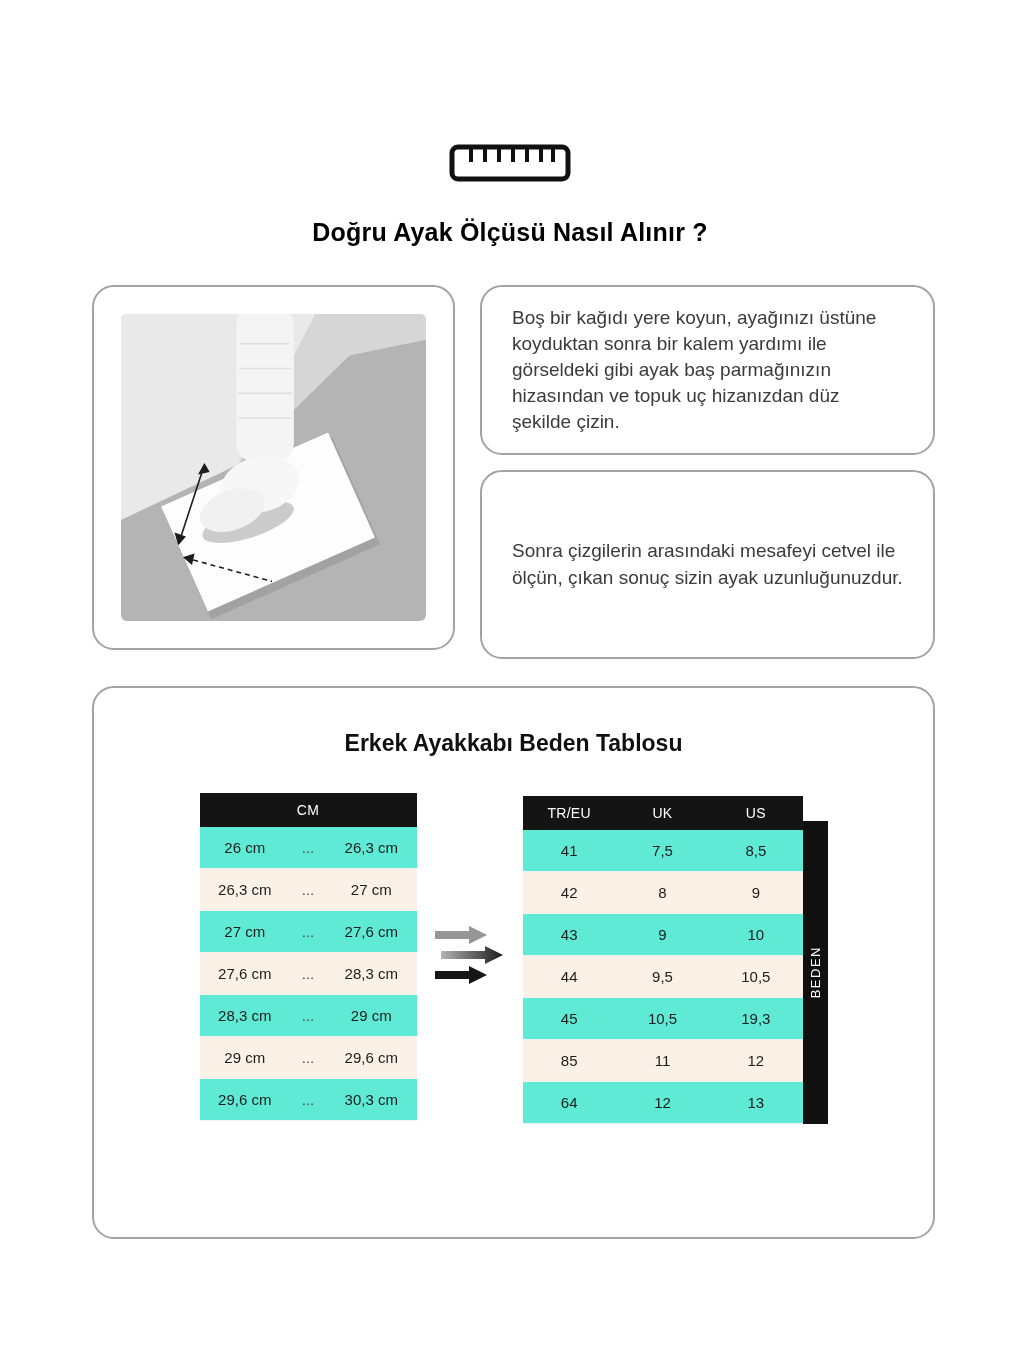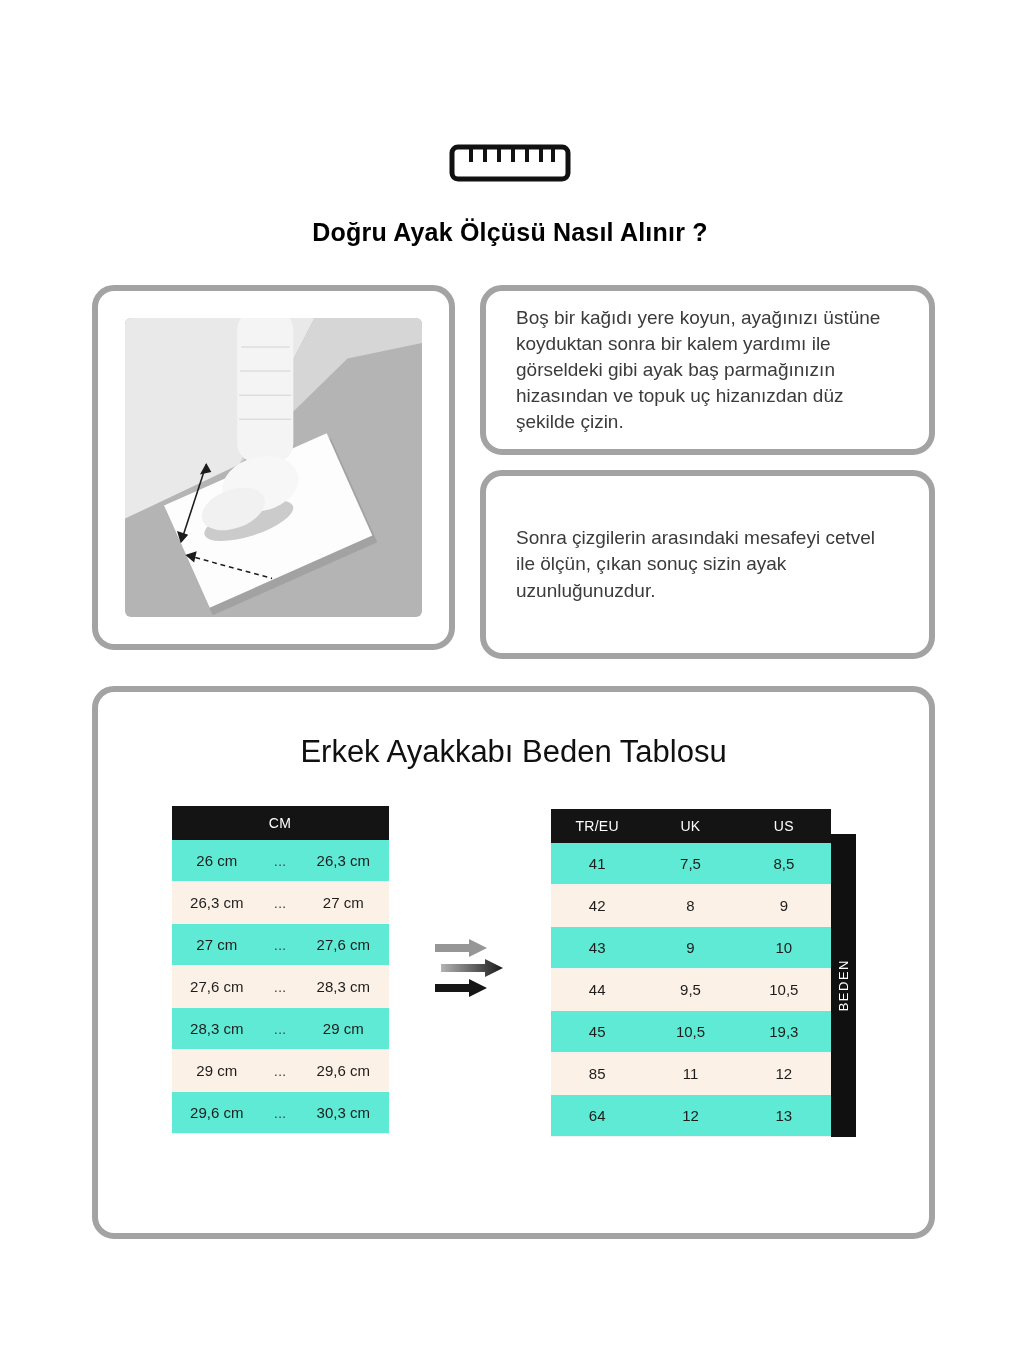--- a/index.html
+++ b/index.html
@@ -10,32 +10,32 @@
   .abs{position:absolute;box-sizing:border-box;}
 
   
   .ruler-wrap{top:144px;left:0;width:1020px;display:flex;justify-content:center;}
 
   
   .page-title{top:218px;left:0;width:1020px;text-align:center;
     font-size:25px;font-weight:700;color:#000000;letter-spacing:.2px;}
 
   
-  .card{border:6px solid #a3a3a3;border-radius:22px;background:#fff;}
+  .card{border:2px solid #a3a3a3;border-radius:22px;background:#fff;}
   .photo-card{left:92px;top:285px;width:363px;height:365px;padding:27px;}
   .photo{width:100%;height:100%;border-radius:6px;display:block;}
   .step-card{left:480px;width:455px;padding:24px 30px;display:flex;align-items:center;}
   .step-1{top:285px;height:170px;}
   .step-2{top:470px;height:189px;}
   .step-text{font-size:19px;line-height:1.37;color:#3b3b3b;}
 
   
   .size-card{left:92px;top:686px;width:843px;height:553px;}
-  .size-title{padding-top:42px;text-align:center;font-size:31px;font-weight:400;color:#101010;}
-  .tables{display:flex;justify-content:center;align-items:flex-start;margin-top:36px;gap:28px;}
+  .size-title{padding-top:42px;text-align:center;font-size:23px;font-weight:700;color:#101010;}
+  .tables{display:flex;justify-content:center;align-items:flex-start;margin-top:36px;}
 
   .table-cm{width:217px;}
   .thead{background:#141414;color:#fff;height:34px;display:flex;align-items:center;
     justify-content:center;font-size:14px;letter-spacing:.3px;}
   .thead .hcell{flex:1;text-align:center;}
   .trow{height:42px;display:flex;align-items:center;font-size:15px;color:#1d1d1d;
     border-bottom:1px solid #f1f1f1;box-sizing:border-box;background:#5eead4;}
   .trow.alt{background:#fcf1e6;border-bottom-color:#fcf1e6;}
   .cell{flex:1;text-align:center;}
   .cell.sep{flex:0 0 36px;color:#4a4a4a;}

